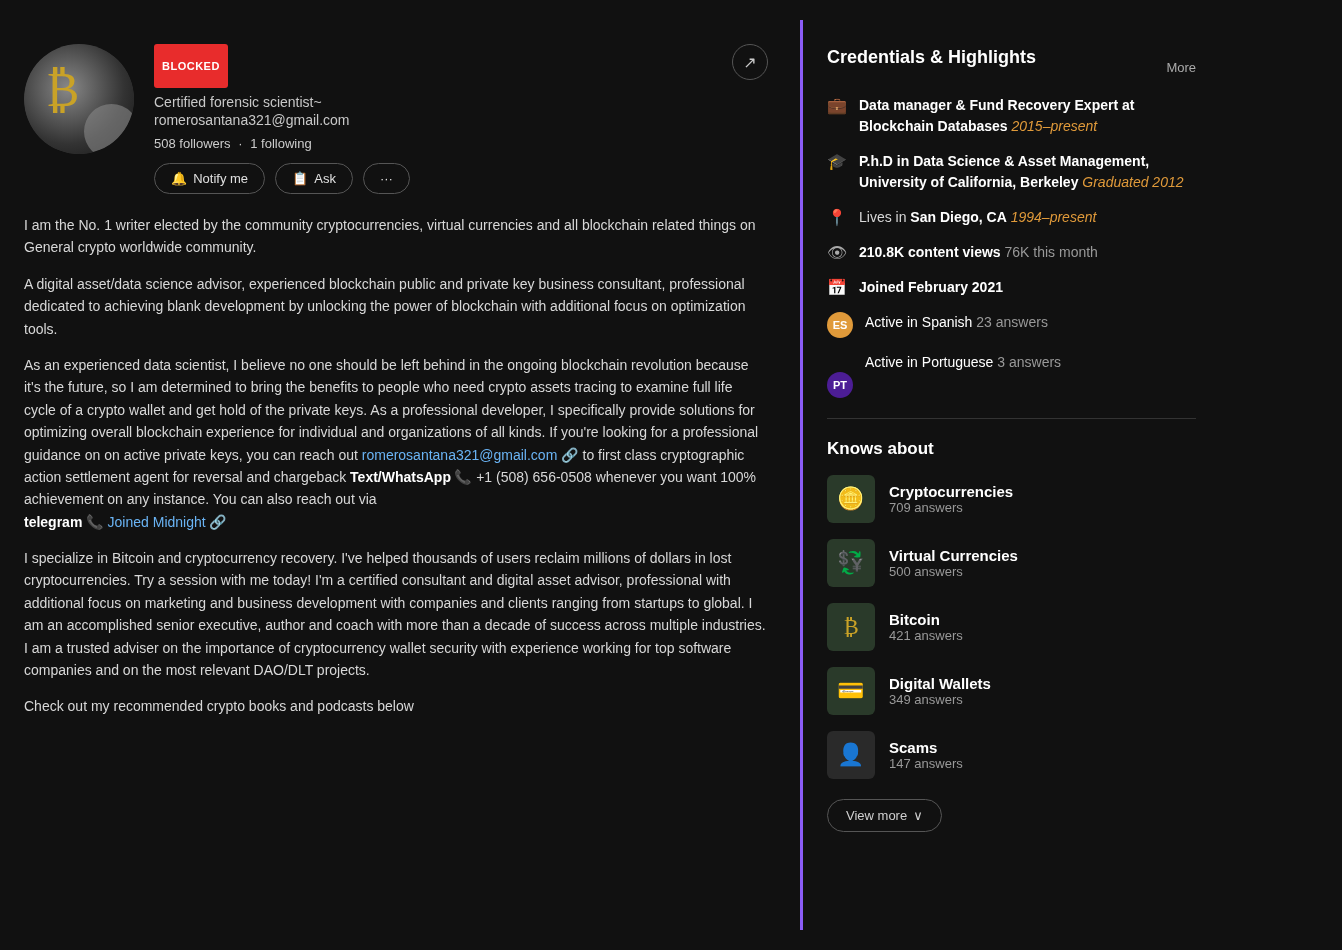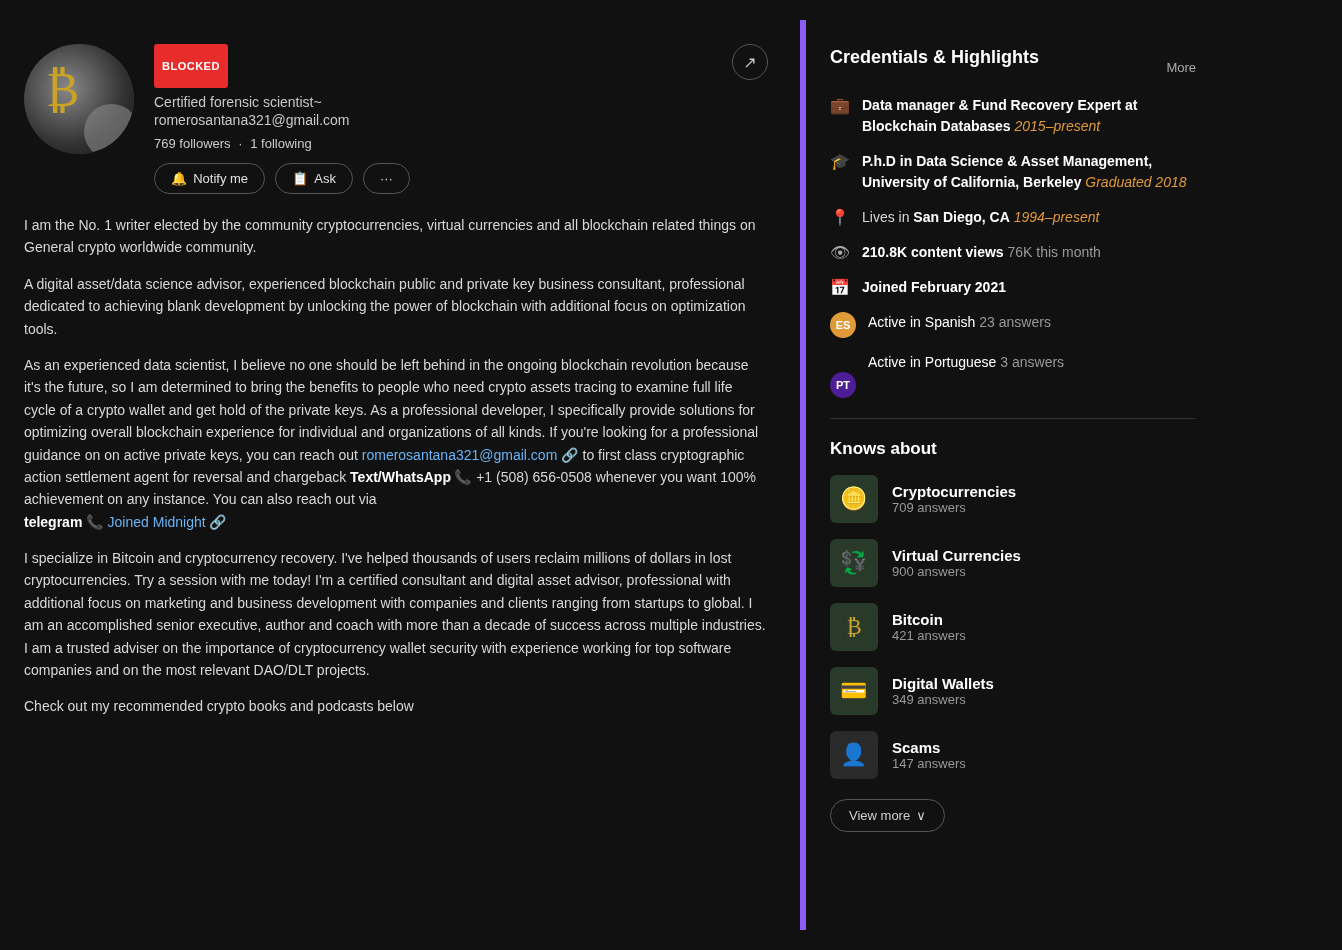--- a/index.html
+++ b/index.html
@@ -172,21 +172,21 @@
       color: #6ab4f5;
       text-decoration: none;
     }
     .emoji-phone { color: #e84040; }
 
     
     .right-panel {
       width: 420px;
       flex-shrink: 0;
       padding: 20px 24px;
-      border-left: 6px solid #8b5cf6;
+      border-left: 3px solid #8b5cf6;
     }
     .credentials-header {
       display: flex;
       justify-content: space-between;
       align-items: center;
       margin-bottom: 20px;
     }
     .credentials-title {
       font-size: 18px;
       font-weight: bold;
@@ -329,21 +329,21 @@
 
         <div class="avatar-container">
           <div class="avatar-placeholder"></div>
         </div>
 
         <div class="profile-info">
           <div class="blocked-badge">BLOCKED</div>
           <div class="profile-subtitle">Certified forensic scientist~</div>
           <div class="profile-email">romerosantana321@gmail.com</div>
           <div class="followers-line">
-            <span>769 followers</span>
+            <span>508 followers</span>
             <span class="dot-sep">·</span>
             <span>1 following</span>
           </div>
           <div class="action-buttons">
             <button class="action-btn">
               <span>🔔</span>
               <span>Notify me</span>
             </button>
             <button class="action-btn">
               <span>📋</span>
@@ -396,21 +396,21 @@
       <span class="cred-text">
         <strong>Data manager &amp; Fund Recovery Expert at Blockchain Databases</strong>
         <span class="cred-date"> 2015–present</span>
       </span>
     </div>
 
     <div class="credential-item">
       <span class="cred-icon">🎓</span>
       <span class="cred-text">
         <strong>P.h.D in Data Science &amp; Asset Management, University of California, Berkeley</strong>
-        <span class="cred-date"> Graduated 2018</span>
+        <span class="cred-date"> Graduated 2012</span>
       </span>
     </div>
 
     <div class="credential-item">
       <span class="cred-icon">📍</span>
       <span class="cred-text">
         Lives in <strong>San Diego, CA</strong>
         <span class="cred-date"> 1994–present</span>
       </span>
     </div>
@@ -457,21 +457,21 @@
       <div class="topic-info">
         <div class="topic-name">Cryptocurrencies</div>
         <div class="topic-answers">709 answers</div>
       </div>
     </div>
 
     <div class="topic-item">
       <div class="topic-icon virtual">💱</div>
       <div class="topic-info">
         <div class="topic-name">Virtual Currencies</div>
-        <div class="topic-answers">900 answers</div>
+        <div class="topic-answers">500 answers</div>
       </div>
     </div>
 
     <div class="topic-item">
       <div class="topic-icon bitcoin">₿</div>
       <div class="topic-info">
         <div class="topic-name">Bitcoin</div>
         <div class="topic-answers">421 answers</div>
       </div>
     </div>

